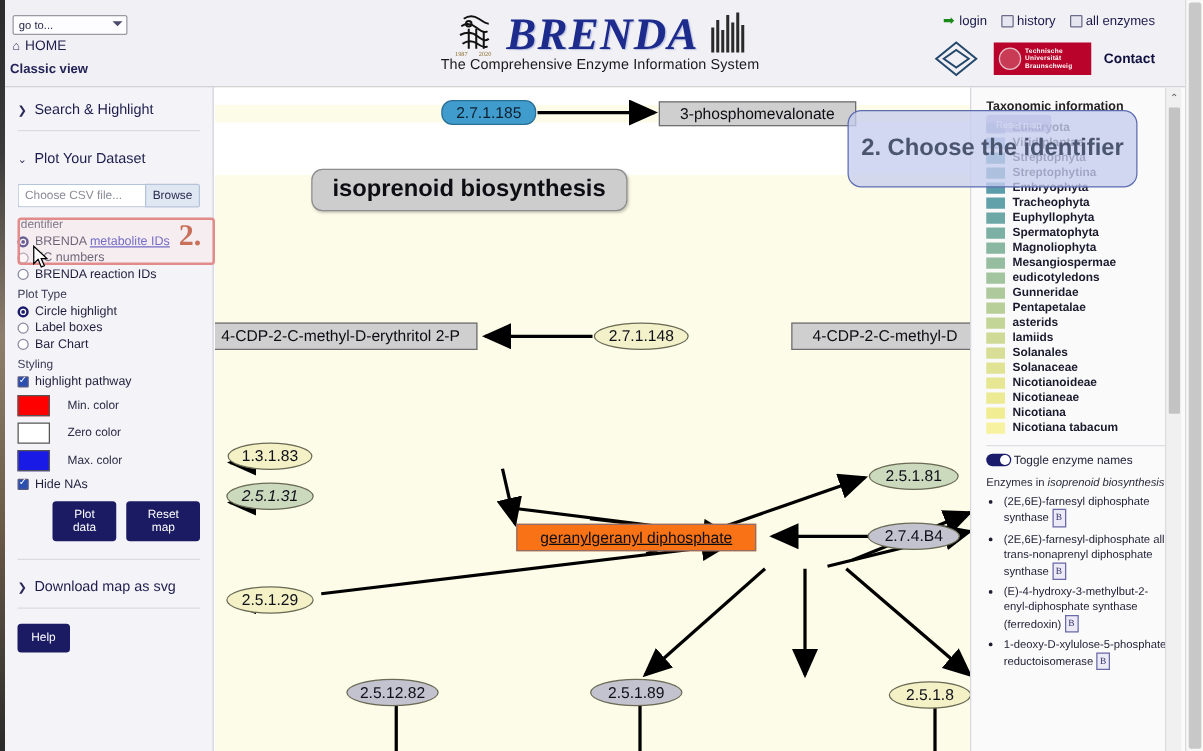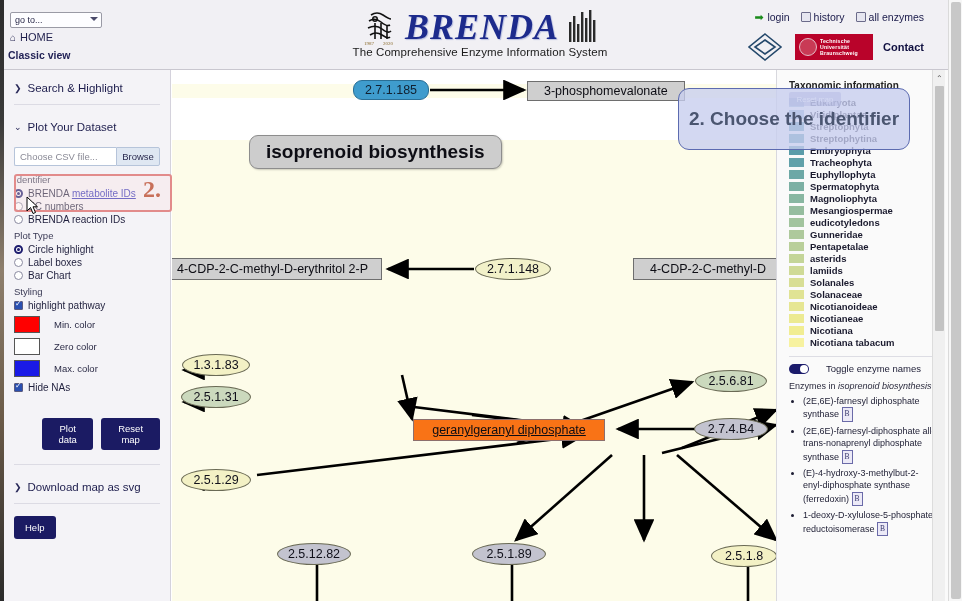--- a/index.html
+++ b/index.html
@@ -139,21 +139,21 @@
   .step-two {
     position:absolute; left:143px; top:176px;
     font-size:24px; font-weight:bold; color:#c8705a;
     font-family:"Liberation Serif", serif;
   }
 
   .swatch-row { display:flex; align-items:center; gap:14px; margin:5px 0; }
   .swatch { width:26px;height:17px;border:1px solid #555; }
   .swatch-lbl { font-size:9.5px; color:#2a2a45; }
 
-  .btn-row { display:flex; gap:8px; margin-top:25px;padding-left:28px; }
+  .btn-row { display:flex; gap:8px; margin-top:8px;padding-left:28px; }
   .btn {
     background:#1b1b63; color:#fff; font-size:9.5px; border-radius:3px;
     padding:5px 9px; text-align:center;
   }
   .btn.help { padding:6px 11px; }
 
   
   .map {
     position:absolute; left:172px; top:70px; width:604px; height:531px;
     background:#fdfce9; overflow:hidden;
@@ -182,21 +182,21 @@
   .legend {
     position:absolute; left:776px; top:70px; width:172px; height:531px;
     background:#fafafa; border-left:1px solid #d8d8de;
     padding:8px 10px 0 12px; overflow:hidden; font-size:9.5px; color:#22223a;
   }
   .legend h4 { margin:2px 0 5px 0; font-size:10px; font-weight:bold; color:#222; }
   .lg-row { display:flex; align-items:center; gap:6px; height:12px; }
   .lg-sw { width:15px; height:9px; flex:none; }
   .lg-tx { font-size:9.5px; color:#1a1a2e;font-weight:bold; }
   .legend-hr { height:1px; background:#dddde4; margin:8px 0 6px 0; }
-  .toggle-row { display:flex; align-items:flex-end; gap:17px; }
+  .toggle-row { display:flex; align-items:flex-start; gap:2px; }
   .toggle {
     width:20px;height:10px;border-radius:6px;background:#1b1b6b;position:relative;flex:none;
   }
   .toggle:after {
     content:""; position:absolute; right:1px; top:1px; width:8px;height:8px;
     border-radius:50%; background:#fff;
   }
   .enz-intro { font-size:9px; margin:7px 0 4px 0; color:#2a2a3d; }
   .enz-intro i { font-style:italic; }
   .enz-list { margin:0; padding-left:14px; }
@@ -458,22 +458,22 @@
   <div class="node-met pathway" style="left:77px;top:65px;">isoprenoid biosynthesis</div>
 
   <div class="node-ec blue" style="left:181px;top:10px;width:76px;height:20px;">2.7.1.185</div>
   <div class="node-met" style="left:355px;top:11px;width:158px;height:20px;">3-phosphomevalonate</div>
 
   <div class="node-met" style="left:-12px;top:188px;width:222px;height:22px;">4-CDP-2-C-methyl-D-erythritol 2-P</div>
   <div class="node-ec" style="left:303px;top:188px;width:76px;height:22px;background:#f2f1c9;">2.7.1.148</div>
   <div class="node-met" style="left:461px;top:188px;width:145px;height:22px;">4-CDP-2-C-methyl-D</div>
 
   <div class="node-ec" style="left:10px;top:284px;width:68px;height:22px;background:#f3f1c5;">1.3.1.83</div>
-  <div class="node-ec" style="left:9px;top:316px;width:70px;height:22px;background:#cbd9bd;">2.5.1.31</div>
-  <div class="node-ec" style="left:523px;top:300px;width:72px;height:22px;background:#cbd9bd;">2.5.6.81</div>
+  <div class="node-ec" style="left:9px;top:316px;width:70px;height:22px;background:#cbd9bd;font-style:italic;">2.5.1.31</div>
+  <div class="node-ec" style="left:523px;top:300px;width:72px;height:22px;background:#cbd9bd;">2.5.1.81</div>
 
   <div class="node-met pink" style="left:241px;top:349px;width:192px;height:22px;justify-content:center;">geranylgeranyl diphosphate</div>
 
   <div class="node-ec" style="left:9px;top:399px;width:70px;height:22px;background:#f3f1c5;">2.5.1.29</div>
   <div class="node-ec" style="left:522px;top:348px;width:74px;height:22px;background:#c3c3cf;">2.7.4.B4</div>
 
   <div class="node-ec" style="left:105px;top:473px;width:74px;height:22px;background:#c3c3cf;">2.5.12.82</div>
   <div class="node-ec" style="left:300px;top:473px;width:74px;height:22px;background:#c3c3cf;">2.5.1.89</div>
   <div class="node-ec" style="left:539px;top:475px;width:66px;height:22px;background:#f3f1c5;">2.5.1.8</div>
 </div>

